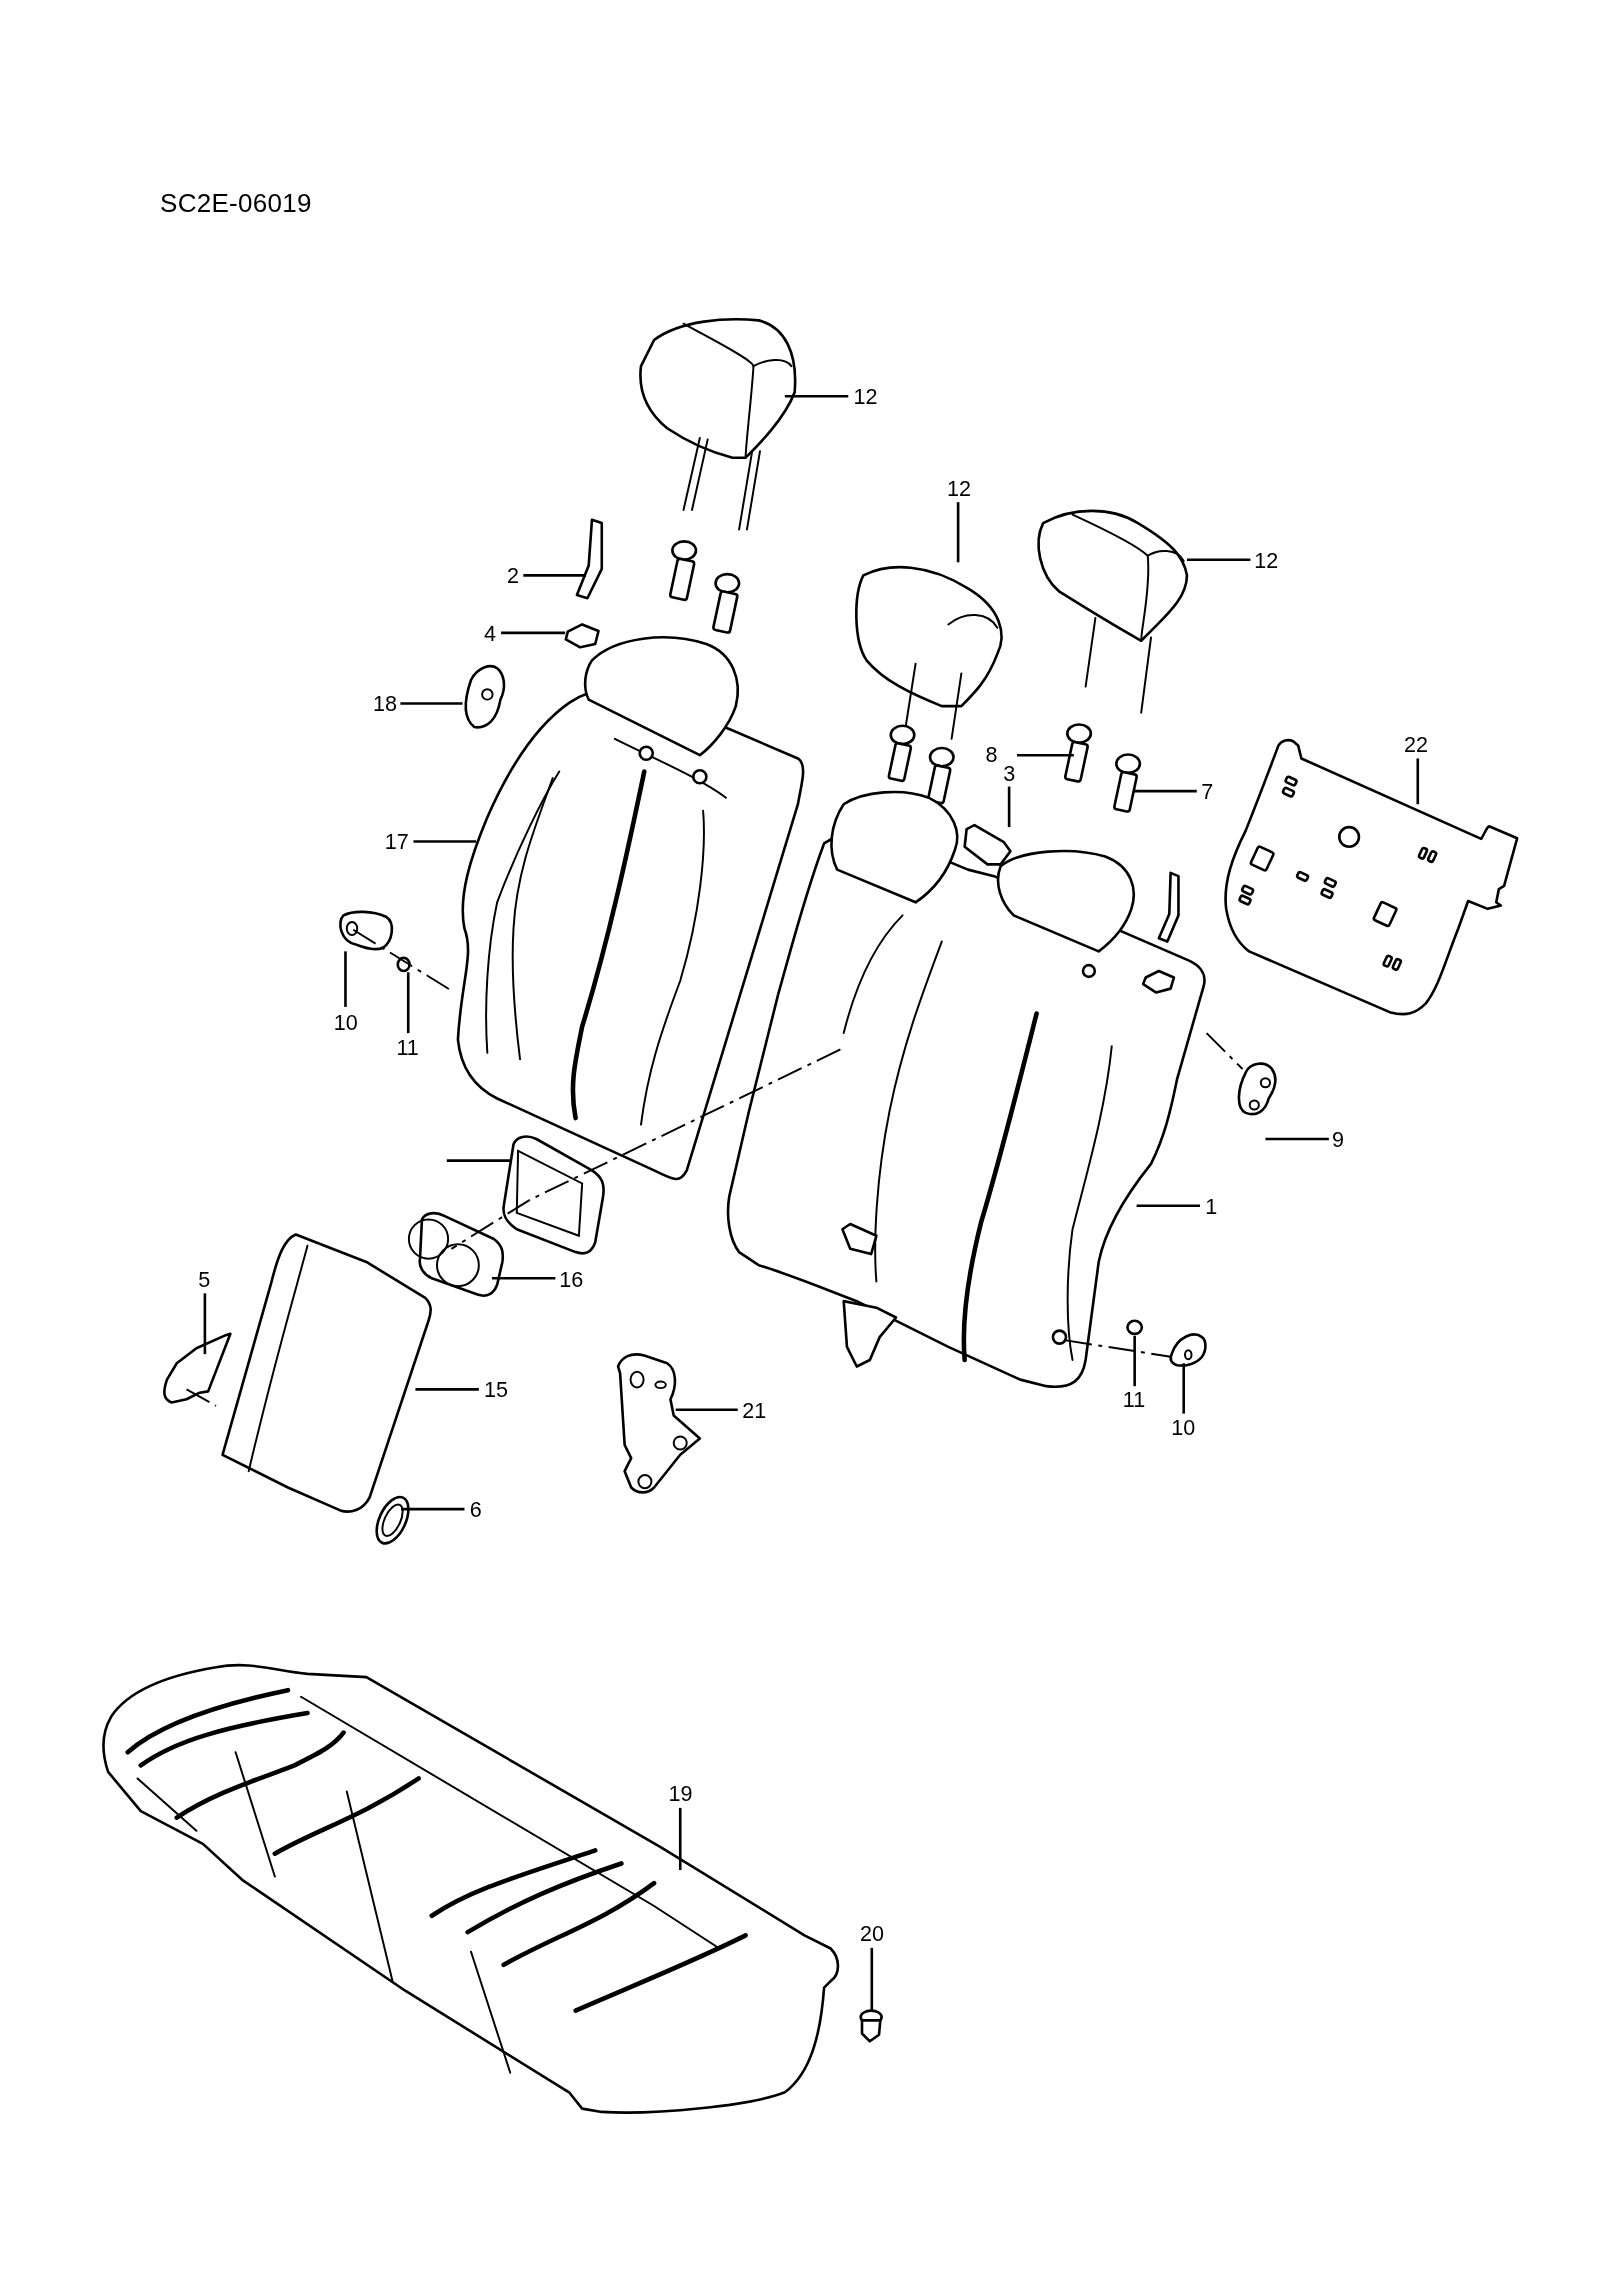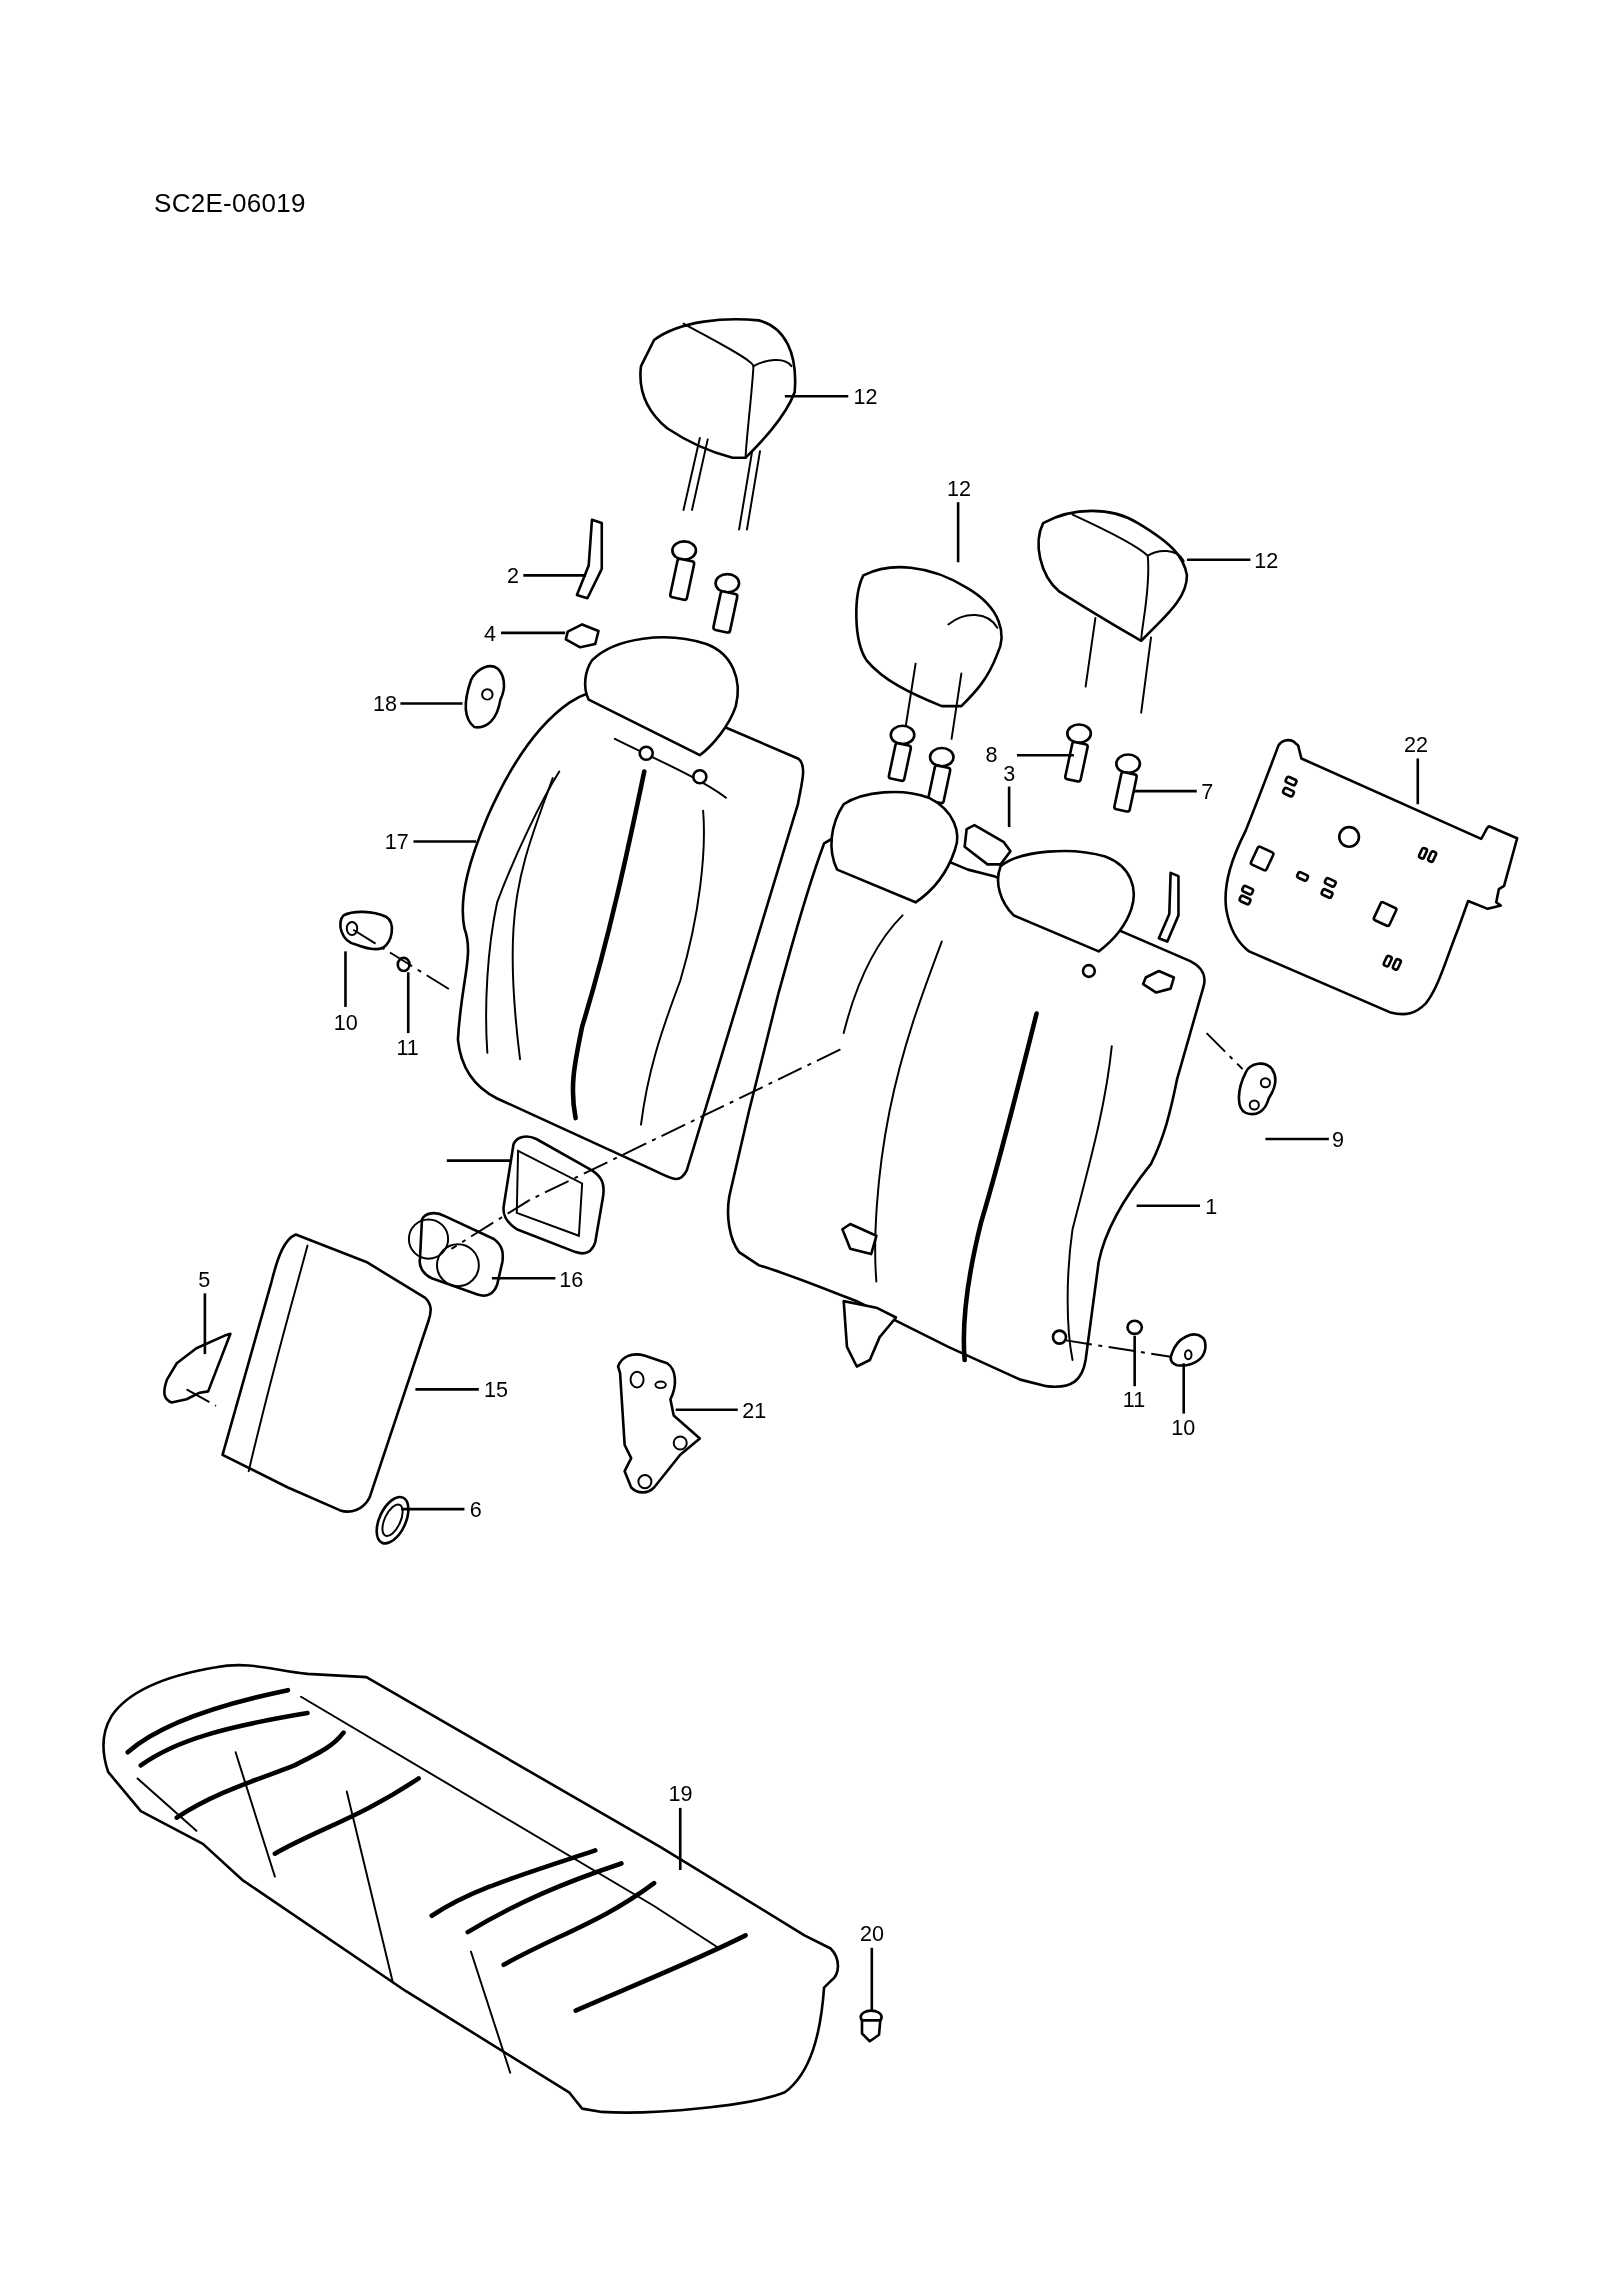--- a/index.html
+++ b/index.html
@@ -1,17 +1,17 @@
 <!DOCTYPE html>
 <html style="font-size:10.5px"><head>
 <meta charset="utf-8">
 <style>
   html, body { margin:0; padding:0; background:#ffffff; }
   body { width:1622px; height:2295px; position:relative; overflow:hidden; font-family:"Liberation Sans", sans-serif; }
-  #diagram-code { position:absolute; left:154px; top:188px; font-size:26px; color:#000; letter-spacing:0.3px; }
+  #diagram-code { position:absolute; left:160px; top:188px; font-size:26px; color:#000; letter-spacing:0.3px; }
   svg#diagram { position:absolute; left:0; top:0; }
   .part { fill:#fff; stroke:#000; stroke-width:4; stroke-linejoin:round; stroke-linecap:round; }
   .thin { fill:none; stroke:#000; stroke-width:3; stroke-linecap:round; }
   .heavy { fill:none; stroke:#000; stroke-width:7; stroke-linecap:round; }
   .leader { stroke:#000; stroke-width:4; fill:none; }
   .dash { stroke:#000; stroke-width:3; fill:none; stroke-dasharray:40 10 6 10; }
   .callout { font-family:"Liberation Sans", sans-serif; font-size:33px; fill:#000; }
 </style>
 </head>
 <body>

